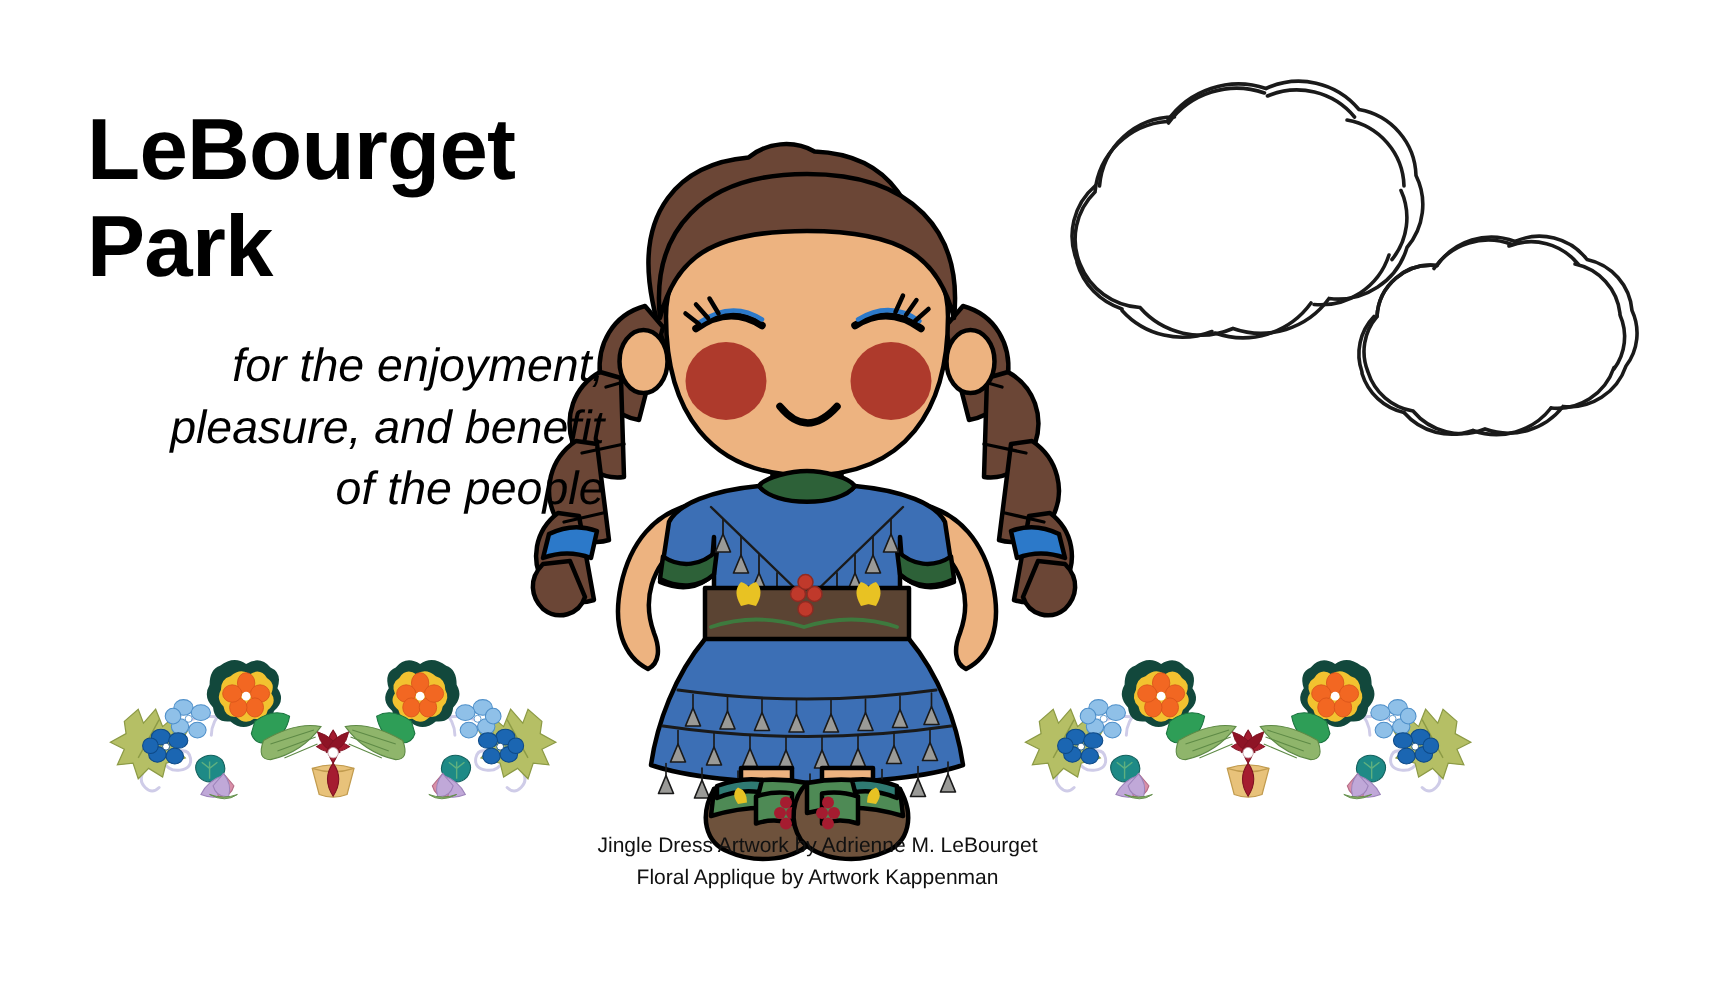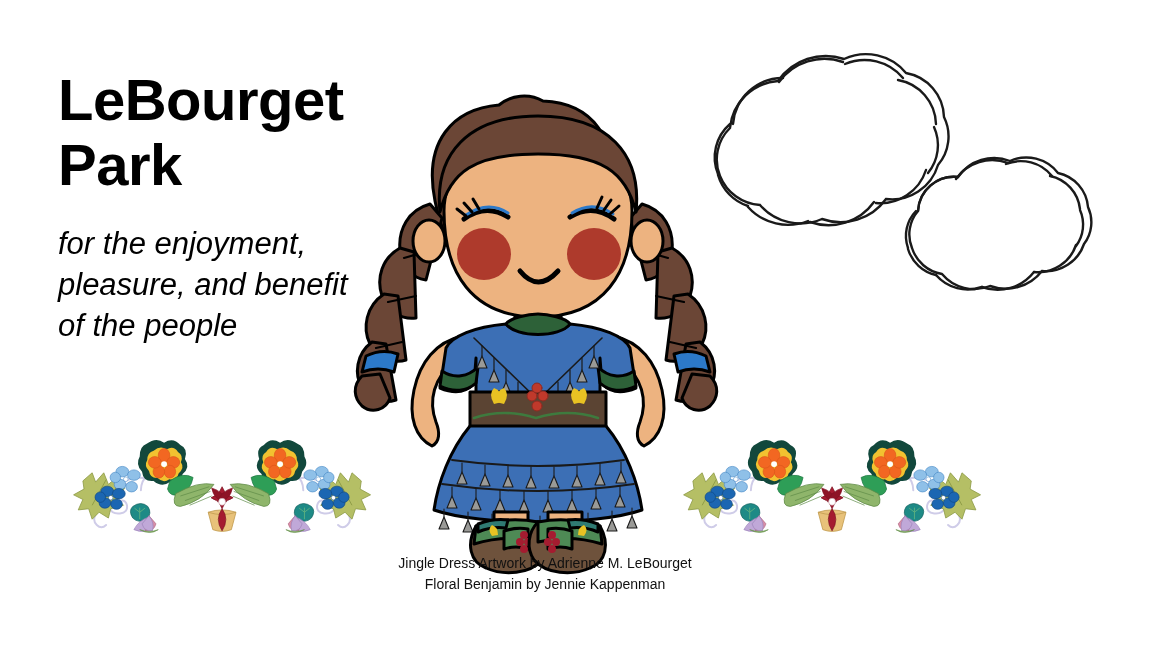--- a/index.html
+++ b/index.html
@@ -11,21 +11,21 @@
   #text-block{position:absolute;left:58px;top:42px;width:345px;}
   #park-title{
     font-family:"Liberation Sans",sans-serif;
     font-weight:700;font-size:58px;line-height:1.12;
     color:#000;letter-spacing:-0.5px;margin:0;white-space:pre-line;
   }
   #park-tagline{
     margin:26px 0 0 0;
     font-family:"Liberation Sans",sans-serif;
     font-style:italic;font-weight:400;font-size:31px;line-height:1.32;
-    color:#000;white-space:pre-line;
+    color:#000;white-space:pre-line;text-align:right;
   }
 
   
   #credits{
     position:absolute;left:335px;top:527px;width:420px;text-align:center;
     font-family:"Liberation Sans",sans-serif;font-size:14px;line-height:1.5;color:#111;
   }
   #credits div{white-space:nowrap;}
 
   
@@ -454,16 +454,16 @@
   <div id="text-block">
     <h1 id="park-title">LeBourget
 Park</h1>
     <p id="park-tagline">for the enjoyment,
 pleasure, and benefit
 of the people</p>
   </div>
 
   <div id="credits">
     <div>Jingle Dress Artwork by Adrienne M. LeBourget</div>
-    <div>Floral Benjamin by Jennie Kappenman</div>
+    <div>Floral Applique by Artwork Kappenman</div>
   </div>
 
 </div>
 
 </body></html>

